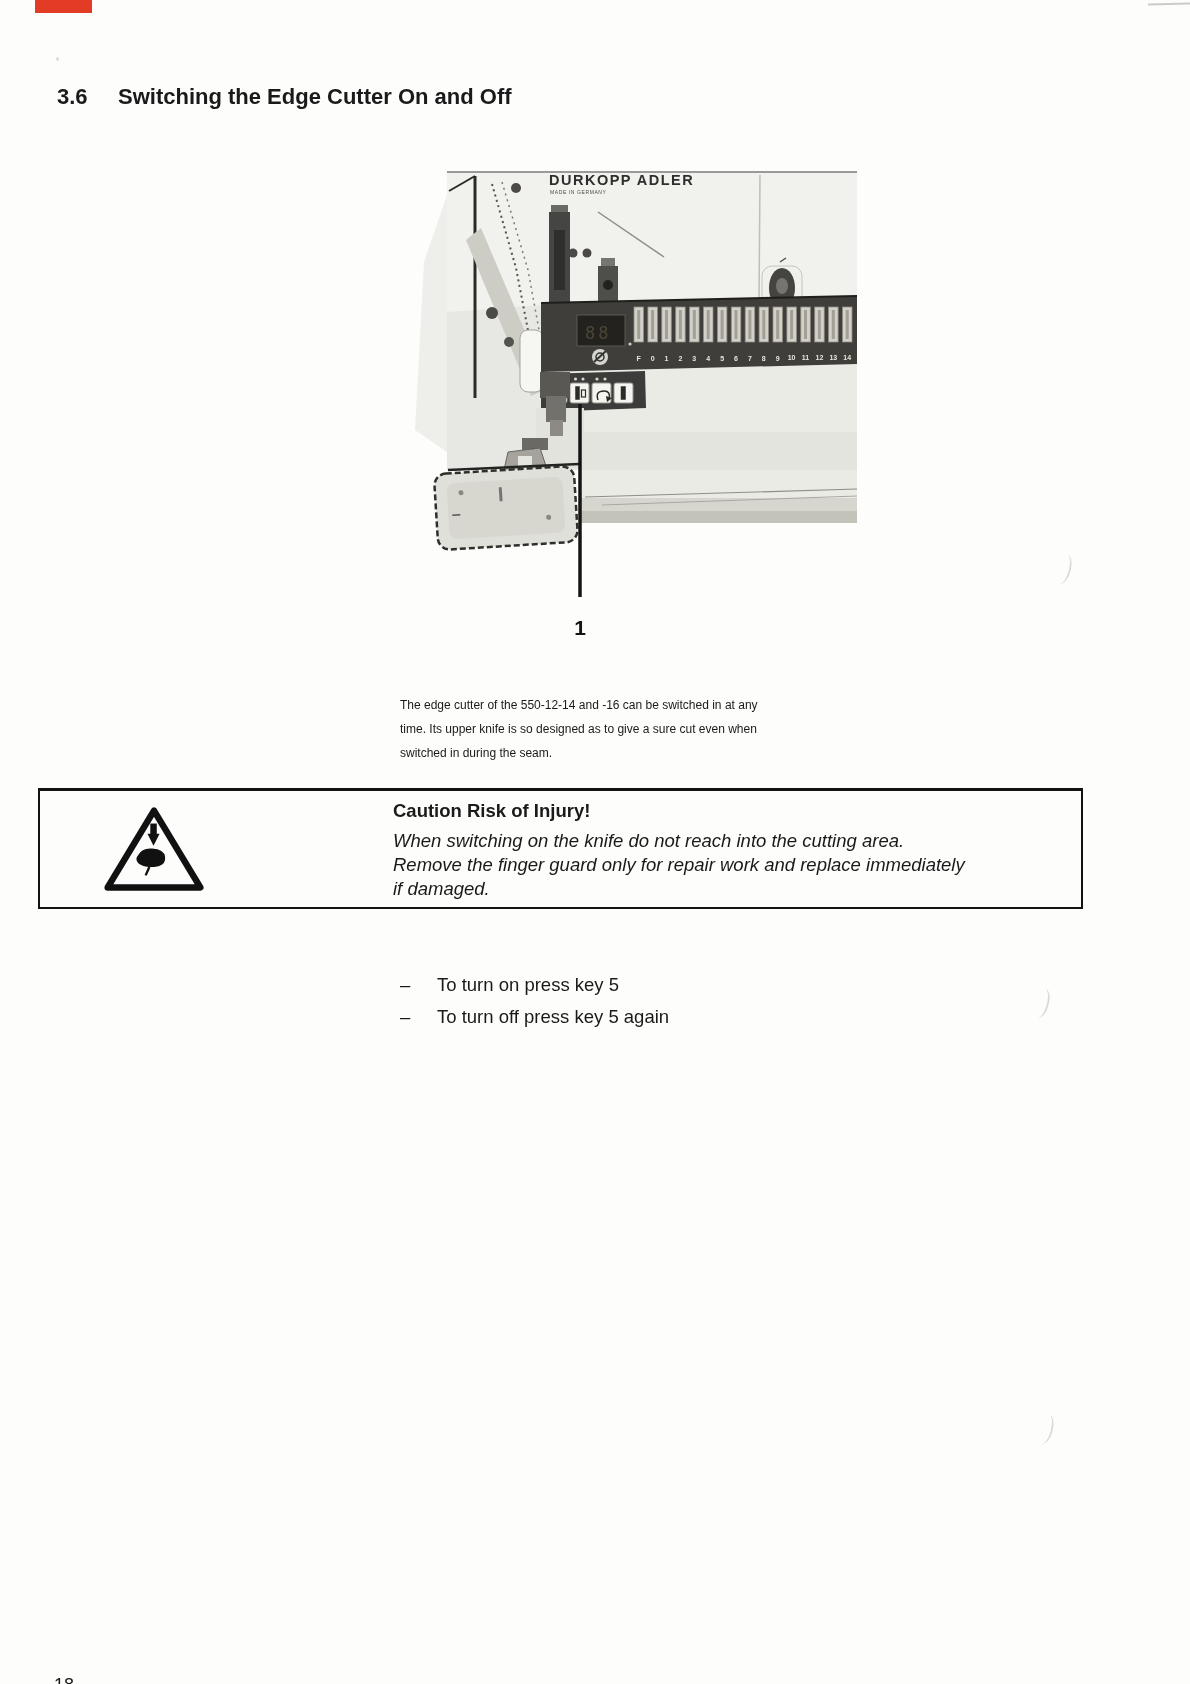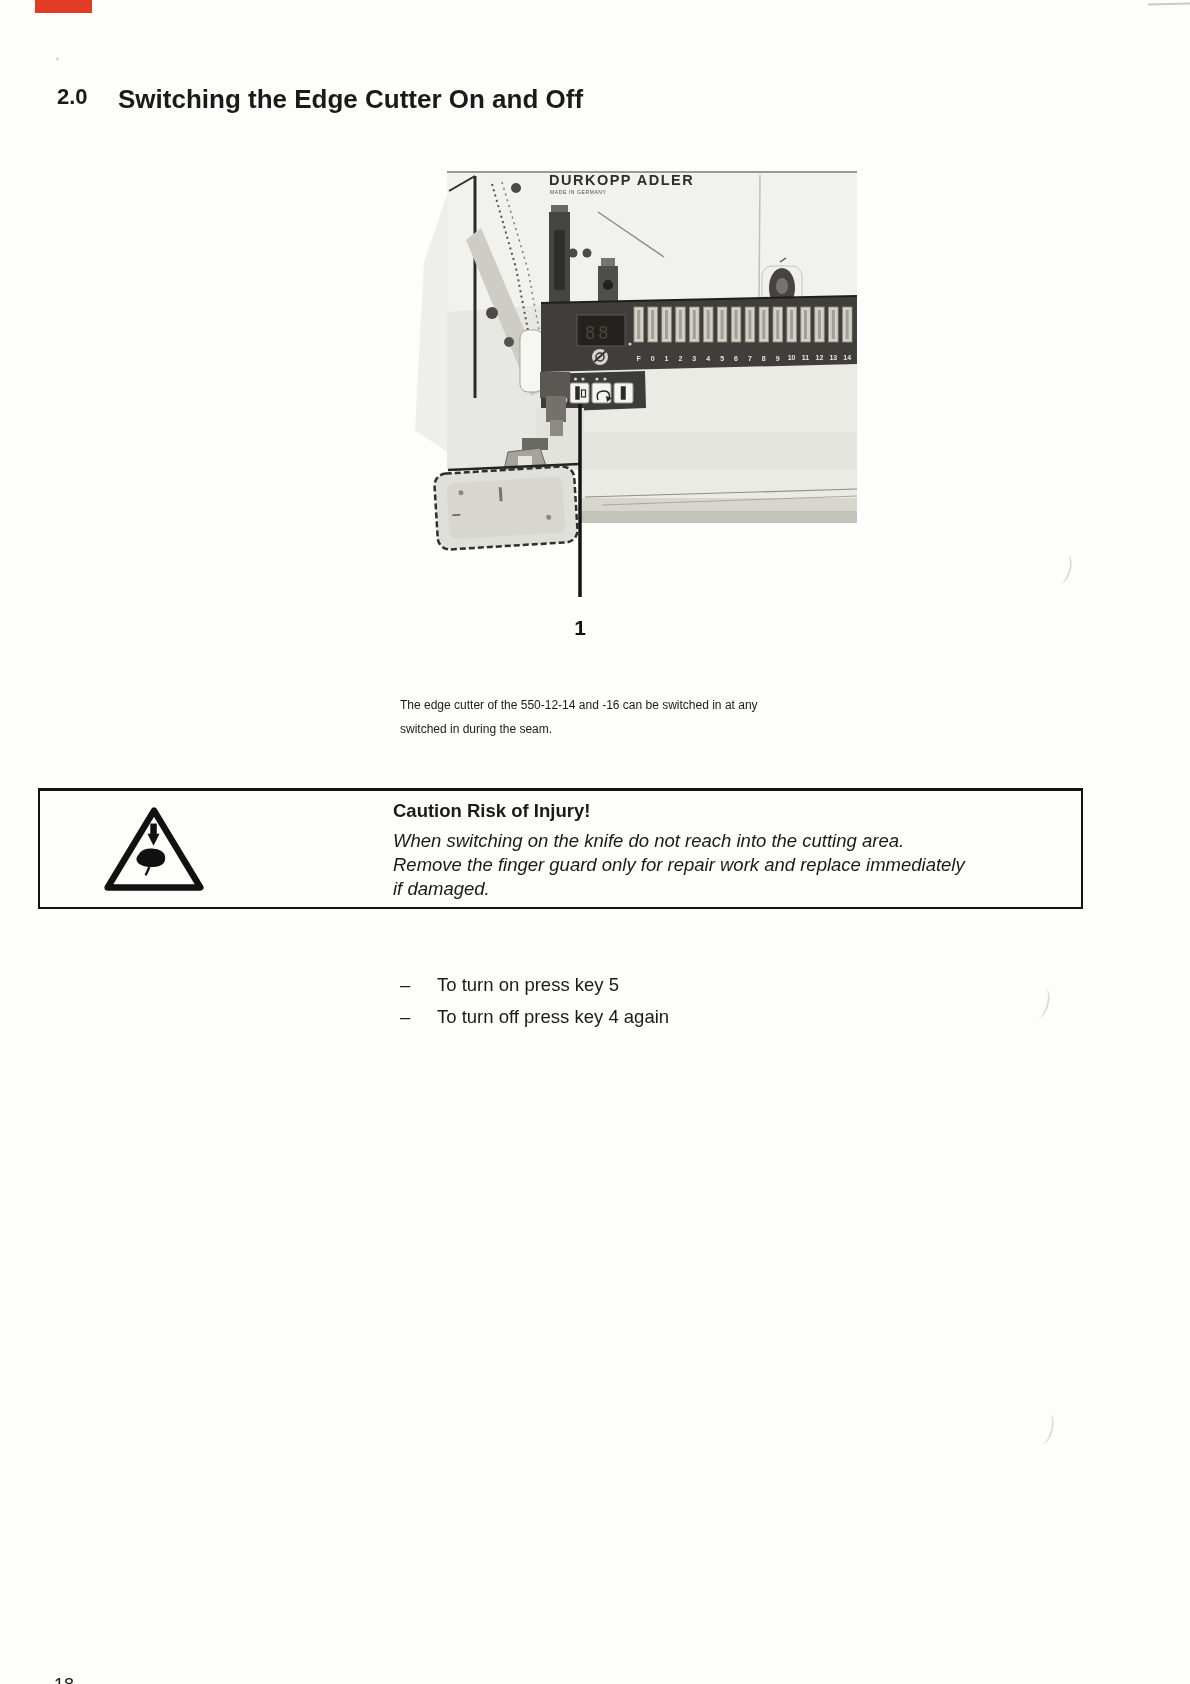--- a/index.html
+++ b/index.html
@@ -10,21 +10,21 @@
   
   .red-mark{position:absolute;left:35px;top:0;width:57px;height:13px;background:#e23b26;}
   .tr-line{position:absolute;left:1148px;top:3px;width:42px;height:2px;background:#b5b5b5;transform:rotate(-1.5deg);opacity:.7;}
   .speck{position:absolute;left:56px;top:57px;width:3px;height:4px;background:#dcdcdc;border-radius:50%;}
   .arc-artifact{position:absolute;width:13px;height:30px;border-right:2px solid #d4d4d4;border-radius:50%;transform:rotate(14deg);opacity:.85;}
   .arc1{left:1056px;top:554px;}
   .arc2{left:1034px;top:988px;}
   .arc3{left:1038px;top:1414px;}
   
   .h-num{position:absolute;left:57px;top:84px;font-size:22px;font-weight:bold;}
-  .h-title{position:absolute;left:118px;top:84px;font-size:26px;font-weight:bold;}
+  .h-title{position:absolute;left:118px;top:84px;font-size:22px;font-weight:bold;}
   
   .figure-svg{position:absolute;left:405px;top:158px;width:460px;height:485px;}
   
   .intro{position:absolute;left:400px;top:693px;width:660px;font-size:12px;line-height:24px;}
   
   .caution-box{position:absolute;left:38px;top:788px;width:1041px;height:116px;border:2px solid #131313;border-top-width:3px;background:#fdfdfc;}
   .caution-tri{position:absolute;left:62px;top:14px;width:104px;height:88px;}
   .caution-title{position:absolute;left:353px;top:9px;font-size:18.5px;font-weight:bold;}
   .caution-text{position:absolute;left:353px;top:38px;width:660px;font-size:18.5px;line-height:24px;font-style:italic;}
   
@@ -40,21 +40,21 @@
 
 <div class="page">
 
   <div class="red-mark"></div>
   <div class="tr-line"></div>
   <div class="speck"></div>
   <div class="arc-artifact arc1"></div>
   <div class="arc-artifact arc2"></div>
   <div class="arc-artifact arc3"></div>
 
-  <span class="h-num">2.0</span>
+  <span class="h-num">3.6</span>
   <span class="h-title">Switching the Edge Cutter On and Off</span>
 
   <svg class="figure-svg" viewBox="405 158 460 485">
 
     <polygon points="447,195 424,262 415,430 447,452" fill="#eeeeea"></polygon>
 
     <polygon points="447,171 857,171 857,523 580,523 580,470 447,470" fill="#e7e7e3"></polygon>
 
     <polygon points="447,171 857,171 857,298 543,305 447,312" fill="#f1f1ed"></polygon>
 
@@ -185,20 +185,21 @@
       <circle cx="548" cy="520" r="2.5" fill="#8a887f"></circle>
       <line x1="452" y1="512" x2="460" y2="512" stroke="#55534e" stroke-width="1.5"></line>
     </g>
 
     <line x1="580" y1="404" x2="580" y2="597" stroke="#151515" stroke-width="3.5"></line>
     <text x="580" y="635" text-anchor="middle" font-size="21" font-weight="bold" fill="#141414">1</text>
   </svg>
 
   <div class="intro">
     <div>The edge cutter of the 550-12-14 and -16 can be switched in at any</div>
+    <div>time. Its upper knife is so designed as to give a sure cut even when</div>
     <div>switched in during the seam.</div>
   </div>
 
   <div class="caution-box">
     <svg class="caution-tri" viewBox="0 0 110 95">
       <path d="M55 6 L105 89 L5 89 Z" fill="none" stroke="#111" stroke-width="7" stroke-linejoin="round"></path>
       <rect x="51" y="20" width="7" height="12" fill="#111"></rect>
       <polygon points="48,31 61,31 54.5,44" fill="#111"></polygon>
       <path d="M38,54 q4,-8 15,-7 q13,1 14,9 q1,8 -7,10 q-15,3 -22,-3 q-4,-5 0,-9 Z" fill="#111"></path>
       <path d="M50 67 l-4 9" stroke="#111" stroke-width="2.5" fill="none"></path>
@@ -211,19 +212,19 @@
     </div>
   </div>
 
   <div class="instr">
     <div class="instr-row">
       <span class="instr-marker">–</span>
       <span class="instr-text">To turn on press key 5</span>
     </div>
     <div class="instr-row">
       <span class="instr-marker">–</span>
-      <span class="instr-text">To turn off press key 4 again</span>
+      <span class="instr-text">To turn off press key 5 again</span>
     </div>
   </div>
 
   <div class="page-num">18</div>
 
 </div>
 
 </body></html>

